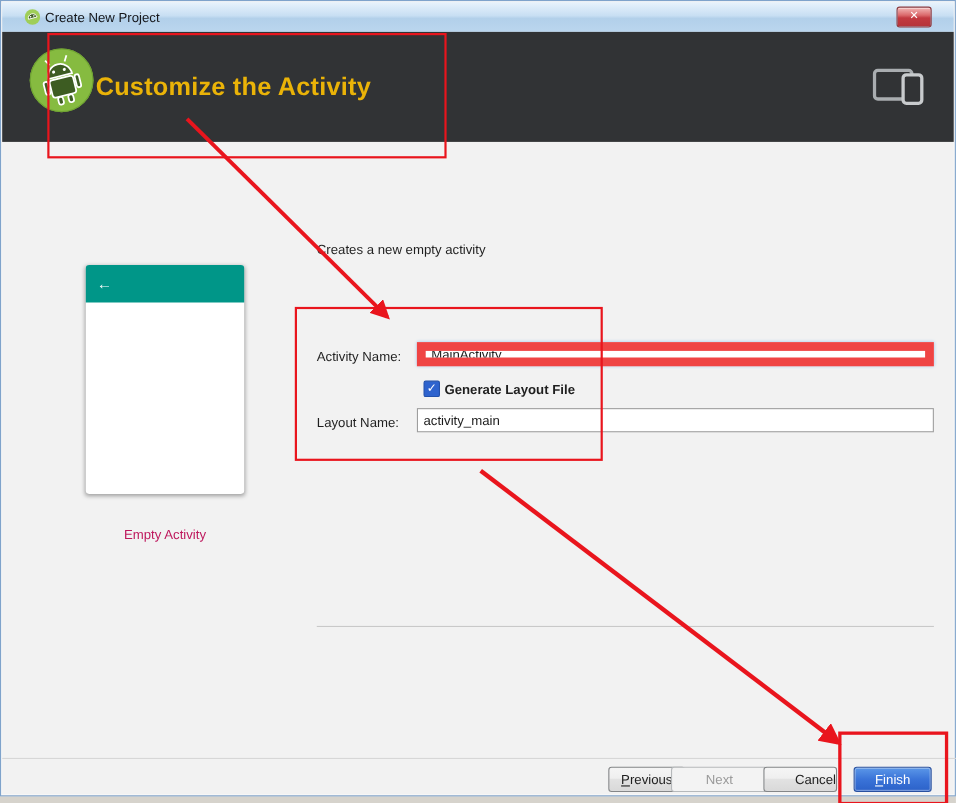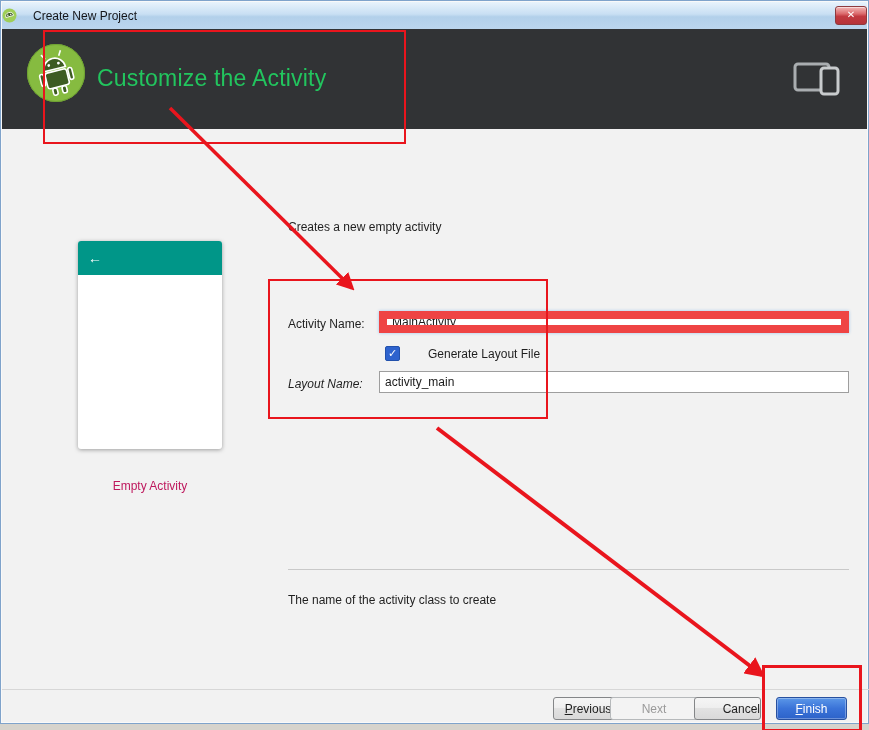--- a/index.html
+++ b/index.html
@@ -16,42 +16,42 @@
     position:absolute;left:0;top:0;width:869px;height:724px;
     box-sizing:border-box;border:1px solid #7FA3CB;
     background:#F2F2F2;
     box-shadow:inset 0 0 0 1px rgba(255,255,255,.55);
   }
 
   
   .titlebar{
     position:absolute;left:1px;top:1px;right:1px;height:27px;
     background:linear-gradient(#E8F3FC,#C8DFF3 45%,#B2D0EA 55%,#BBD6EE);
-    display:flex;align-items:center;padding:0 0;gap:16px;
+    display:flex;align-items:center;padding:0 20px;gap:4px;
     font-size:12px;color:#15161A;
   }
   .titlebar .app-icon{display:flex;align-items:center;}
   .close-btn{
     margin-left:auto;width:30px;height:17px;
     background:linear-gradient(#F2B8B6,#DB6A6C 40%,#C23A40 55%,#B5343A);
     border:1px solid #8E3A3E;border-radius:3px;
     color:#fff;font-size:10px;line-height:15px;text-align:center;
     box-shadow:inset 0 1px 0 rgba(255,255,255,.5);
     cursor:default;
   }
 
   
   .header{
     position:absolute;left:1px;top:28px;right:1px;height:100px;
     background:#313335;
   }
   .logo{position:absolute;left:24px;top:14px;}
   .page-title{
-    position:absolute;left:95px;top:36px;
-    font-size:23px;font-weight:400;color:#22c55e;letter-spacing:.2px;
+    position:absolute;left:85px;top:36px;
+    font-size:23px;font-weight:700;color:#eab308;letter-spacing:.2px;
   }
   .device-icon{position:absolute;right:26px;top:28px;}
 
   
   .content-text{position:absolute;font-size:12px;color:#1F1F1F;}
 
   
   .card{
     position:absolute;left:77px;top:240px;width:144px;height:208px;
     background:#FFFFFF;border-radius:3px;
@@ -176,27 +176,26 @@
     <div class="card-caption">Empty Activity</div>
 
     <div class="content-text" style="left:287px;top:219px;">Creates a new empty activity</div>
 
     <div class="content-text" style="left:287px;top:316px;">Activity Name:</div>
     <input id="activity-input" class="txt-input" type="text" value="MainActivity" style="">
 
     <div class="checkbox">
       <span>✓</span>
     </div>
-    <div class="content-text" style="left:427px;top:346px;">Generate Layout File</div>
-
-    <div class="content-text" style="left:287px;top:376px;font-style:italic;">Layout Name:</div>
+    <div class="content-text" style="left:403px;top:346px;font-weight:bold;">Generate Layout File</div>
+
+    <div class="content-text" style="left:287px;top:376px;">Layout Name:</div>
     <input id="layout-input" class="txt-input" type="text" value="activity_main" style="">
 
     <div class="divider"></div>
-    <div class="content-text" style="left:287px;top:592px;">The name of the activity class to create</div>
 
     <div class="footer-sep"></div>
 
     <button class="btn" style="left:552px;width:70px;">
       <span class="mn">P</span><span>revious</span>
     </button>
     <button class="btn disabled" style="left:609px;width:88px;">
       <span>Next</span>
     </button>
     <button class="btn" style="left:693px;width:67px;text-align:right;">

